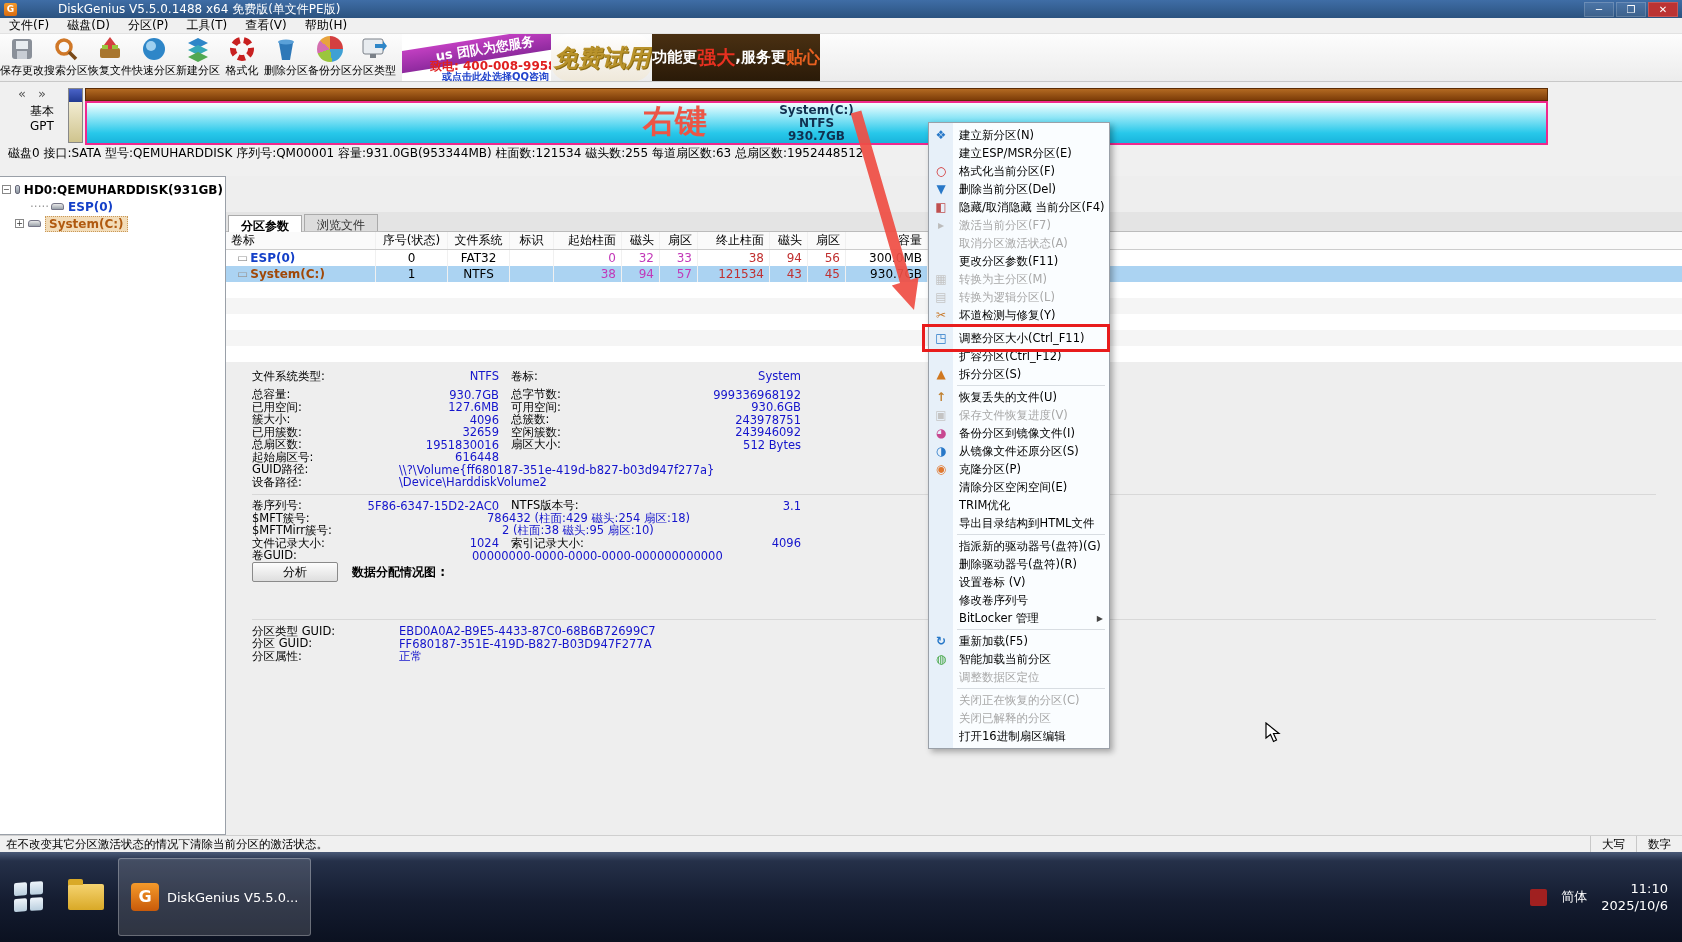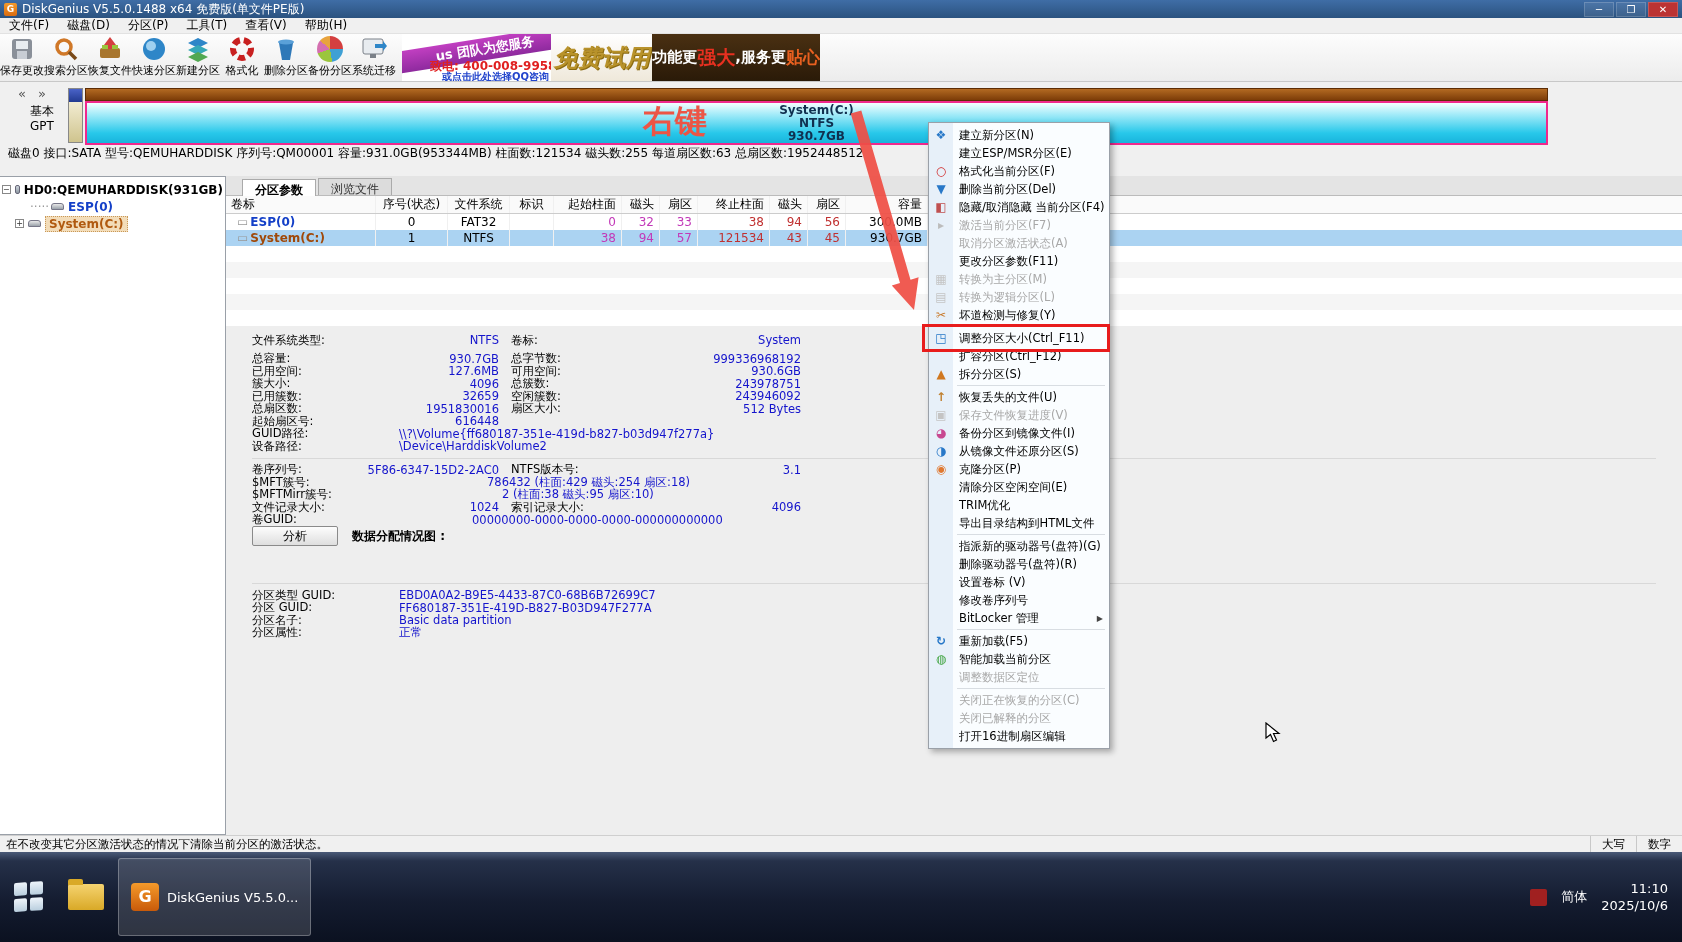--- a/index.html
+++ b/index.html
@@ -5,21 +5,21 @@
   * { margin:0; padding:0; box-sizing:border-box; }
   html,body { width:1682px; height:942px; overflow:hidden;
     font-family:"DejaVu Sans","Liberation Sans",sans-serif; font-size:12px; color:#000; background:#f0f0f0; }
   #app { position:relative; width:1682px; height:942px; background:#f0f0f0; }
 
   
   .titlebar { position:absolute; left:0; top:0; width:100%; height:18px;
     background:linear-gradient(#3f6da6,#2b527f); color:#fff; display:flex; align-items:center; padding:0 4px; }
   .app-ico { width:13px; height:13px; background:linear-gradient(#f59a2a,#d96c12); border-radius:2px;
     color:#fff; font-size:9px; font-weight:bold; text-align:center; line-height:13px; margin-right:5px; }
-  .title-text { font-size:12px; }
+  .title-text { font-size:12px;margin-left:36px; }
   .winbtns { margin-left:auto; display:flex; }
   .winbtn { width:30px; height:15px; text-align:center; line-height:14px; color:#fff; font-size:10px;
     background:rgba(255,255,255,.08); border:1px solid rgba(255,255,255,.18); margin-left:2px; }
   .winbtn.close { background:#b33; }
 
   
   .menubar { position:absolute; left:0; top:18px; width:100%; height:16px; background:#f0f0f0;
     display:flex; align-items:center; border-bottom:1px solid #e2e2e2; }
   .menubar span { padding:0 9px; font-size:12px; }
 
@@ -33,21 +33,21 @@
 
   
   .banner { position:absolute; left:402px; top:34px; width:418px; height:47px; display:flex; overflow:hidden; }
   .ban-left { position:relative; width:160px; background:#fff; overflow:hidden; }
   .ribbon { position:absolute; left:-12px; top:4px; width:190px; transform:rotate(-9deg);
     background:linear-gradient(#c13fc1,#8e2a9e); color:#fff; font-size:13px; font-weight:bold; text-align:center; padding:2px 0; }
   .ban-phone { position:absolute; left:28px; top:24px; color:#e02020; font-weight:bold; font-size:12px; white-space:nowrap; }
   .ban-qq { position:absolute; left:40px; top:36px; color:#2244cc; font-weight:bold; font-size:10px; white-space:nowrap; }
   .ban-mid { width:108px; background:linear-gradient(#ffffff,#efe8da); color:#b8922a; font-weight:bold; font-style:italic;
     font-size:24px; display:flex; align-items:center; justify-content:center; white-space:nowrap;
-    text-shadow:1px 1px 0 #8a6a10; }
+    text-shadow:1px 1px 0 #8a6a10;border-radius:18px; }
   .ban-right { flex:1; background:linear-gradient(#4a3012,#2a1a08); color:#fff; display:flex; align-items:center;
     justify-content:center; font-size:15px; font-weight:bold; white-space:nowrap; }
   .ban-right .strong { color:#e83020; font-size:19px; }
   .ban-right .accent { color:#e86020; font-size:17px; }
 
   
   .diskmap { position:absolute; left:0; top:82px; width:100%; height:76px; background:#f0f0f0; }
   .nav-arrows { position:absolute; left:18px; top:4px; font-size:13px; color:#555; letter-spacing:4px; }
   .dm-type { position:absolute; left:22px; top:22px; width:40px; text-align:center; font-size:12px; line-height:15px; }
   .pbox { position:absolute; top:6px; border:1px solid #888; }
@@ -72,21 +72,21 @@
   .expander { width:9px; height:9px; border:1px solid #888; background:#fff; font-size:8px; line-height:7px;
     text-align:center; margin-right:4px; color:#333; }
   .disk-ico { width:14px; height:9px; background:linear-gradient(#cfd6dd,#8d97a1); border:1px solid #667; border-radius:2px; margin-right:4px; }
   .part-ico { width:13px; height:7px; background:linear-gradient(#e8e8e8,#9aa2aa); border:1px solid #778; border-radius:3px 3px 1px 1px; margin-right:4px; }
   .tree-root-label { font-weight:bold; }
   .tree-esp { color:#1440c8; font-weight:bold; }
   .tree-sys { color:#b05a10; font-weight:bold; background:#f3ddba; border:1px dotted #c89858; padding:0 3px; }
 
   .content { flex:1; background:#eeeeee; position:relative; }
   
-  .tabs { height:20px; display:flex; background:#e4e4e4; border-bottom:1px solid #bbb; padding-left:16px; }
+  .tabs { height:20px; display:flex; background:#e4e4e4; border-bottom:1px solid #bbb; padding-left:2px;margin-top:36px; }
   .tab { padding:2px 12px; font-size:12px; border:1px solid #aaa; border-bottom:none; margin-right:2px; margin-top:2px; }
   .tab.active { background:#fff; font-weight:bold; position:relative; top:1px; }
   .tab.inactive { background:#dcdcdc; color:#333; }
 
   
   .ptable { background:#fff; }
   .trow { display:flex; height:16px; align-items:center; }
   .trow.hdr { border-bottom:1px solid #ccc; font-size:12px; height:18px; background:#fafafa; }
   .cell { padding:0 5px; white-space:nowrap; overflow:hidden; border-right:1px solid #f0f0f0; height:100%; display:flex; align-items:center; }
   .c0{width:150px;} .c1{width:72px; justify-content:center;} .c2{width:62px; justify-content:center;}
@@ -244,21 +244,21 @@
     <div class="tbtn">
       <div class="pie"></div>
       <span class="lbl">备份分区</span>
     </div>
     <div class="tbtn">
       <svg viewBox="0 0 26 26">
           <rect x="2" y="3" width="20" height="15" rx="2" fill="#e8ecf0" stroke="#7a8088"></rect>
           <rect x="9" y="18" width="6" height="4" fill="#7a8088"></rect>
           <polygon points="14,8 22,8 22,5 26,10 22,15 22,12 14,12" fill="#2e86c8"></polygon>
         </svg>
-      <span class="lbl">系统迁移</span>
+      <span class="lbl">分区类型</span>
     </div>
   </div>
 
   <div class="banner">
     <div class="ban-left">
       <div class="ribbon">us 团队为您服务</div>
       <div class="ban-phone">致电: 400-008-9958</div>
       <div class="ban-qq">或点击此处选择QQ咨询</div>
     </div>
     <div class="ban-mid">免费试用</div>
@@ -463,24 +463,20 @@
 
         <div class="drow">
             <span class="dl1">分区类型 GUID:</span>
             <span class="dvwide">EBD0A0A2-B9E5-4433-87C0-68B6B72699C7</span>
           </div>
         <div class="drow">
             <span class="dl1">分区 GUID:</span>
             <span class="dvwide">FF680187-351E-419D-B827-B03D947F277A</span>
           </div>
         <div class="drow">
-            <span class="dl1">分区名子:</span>
-            <span class="dvwide">Basic data partition</span>
-          </div>
-        <div class="drow">
             <span class="dl1">分区属性:</span>
             <span class="dvwide">正常</span>
           </div>
       </div>
     </div>
   </div>
 
   <div class="ctxmenu">
     <div class="mi">
         <span class="mico ic-new">❖</span>

